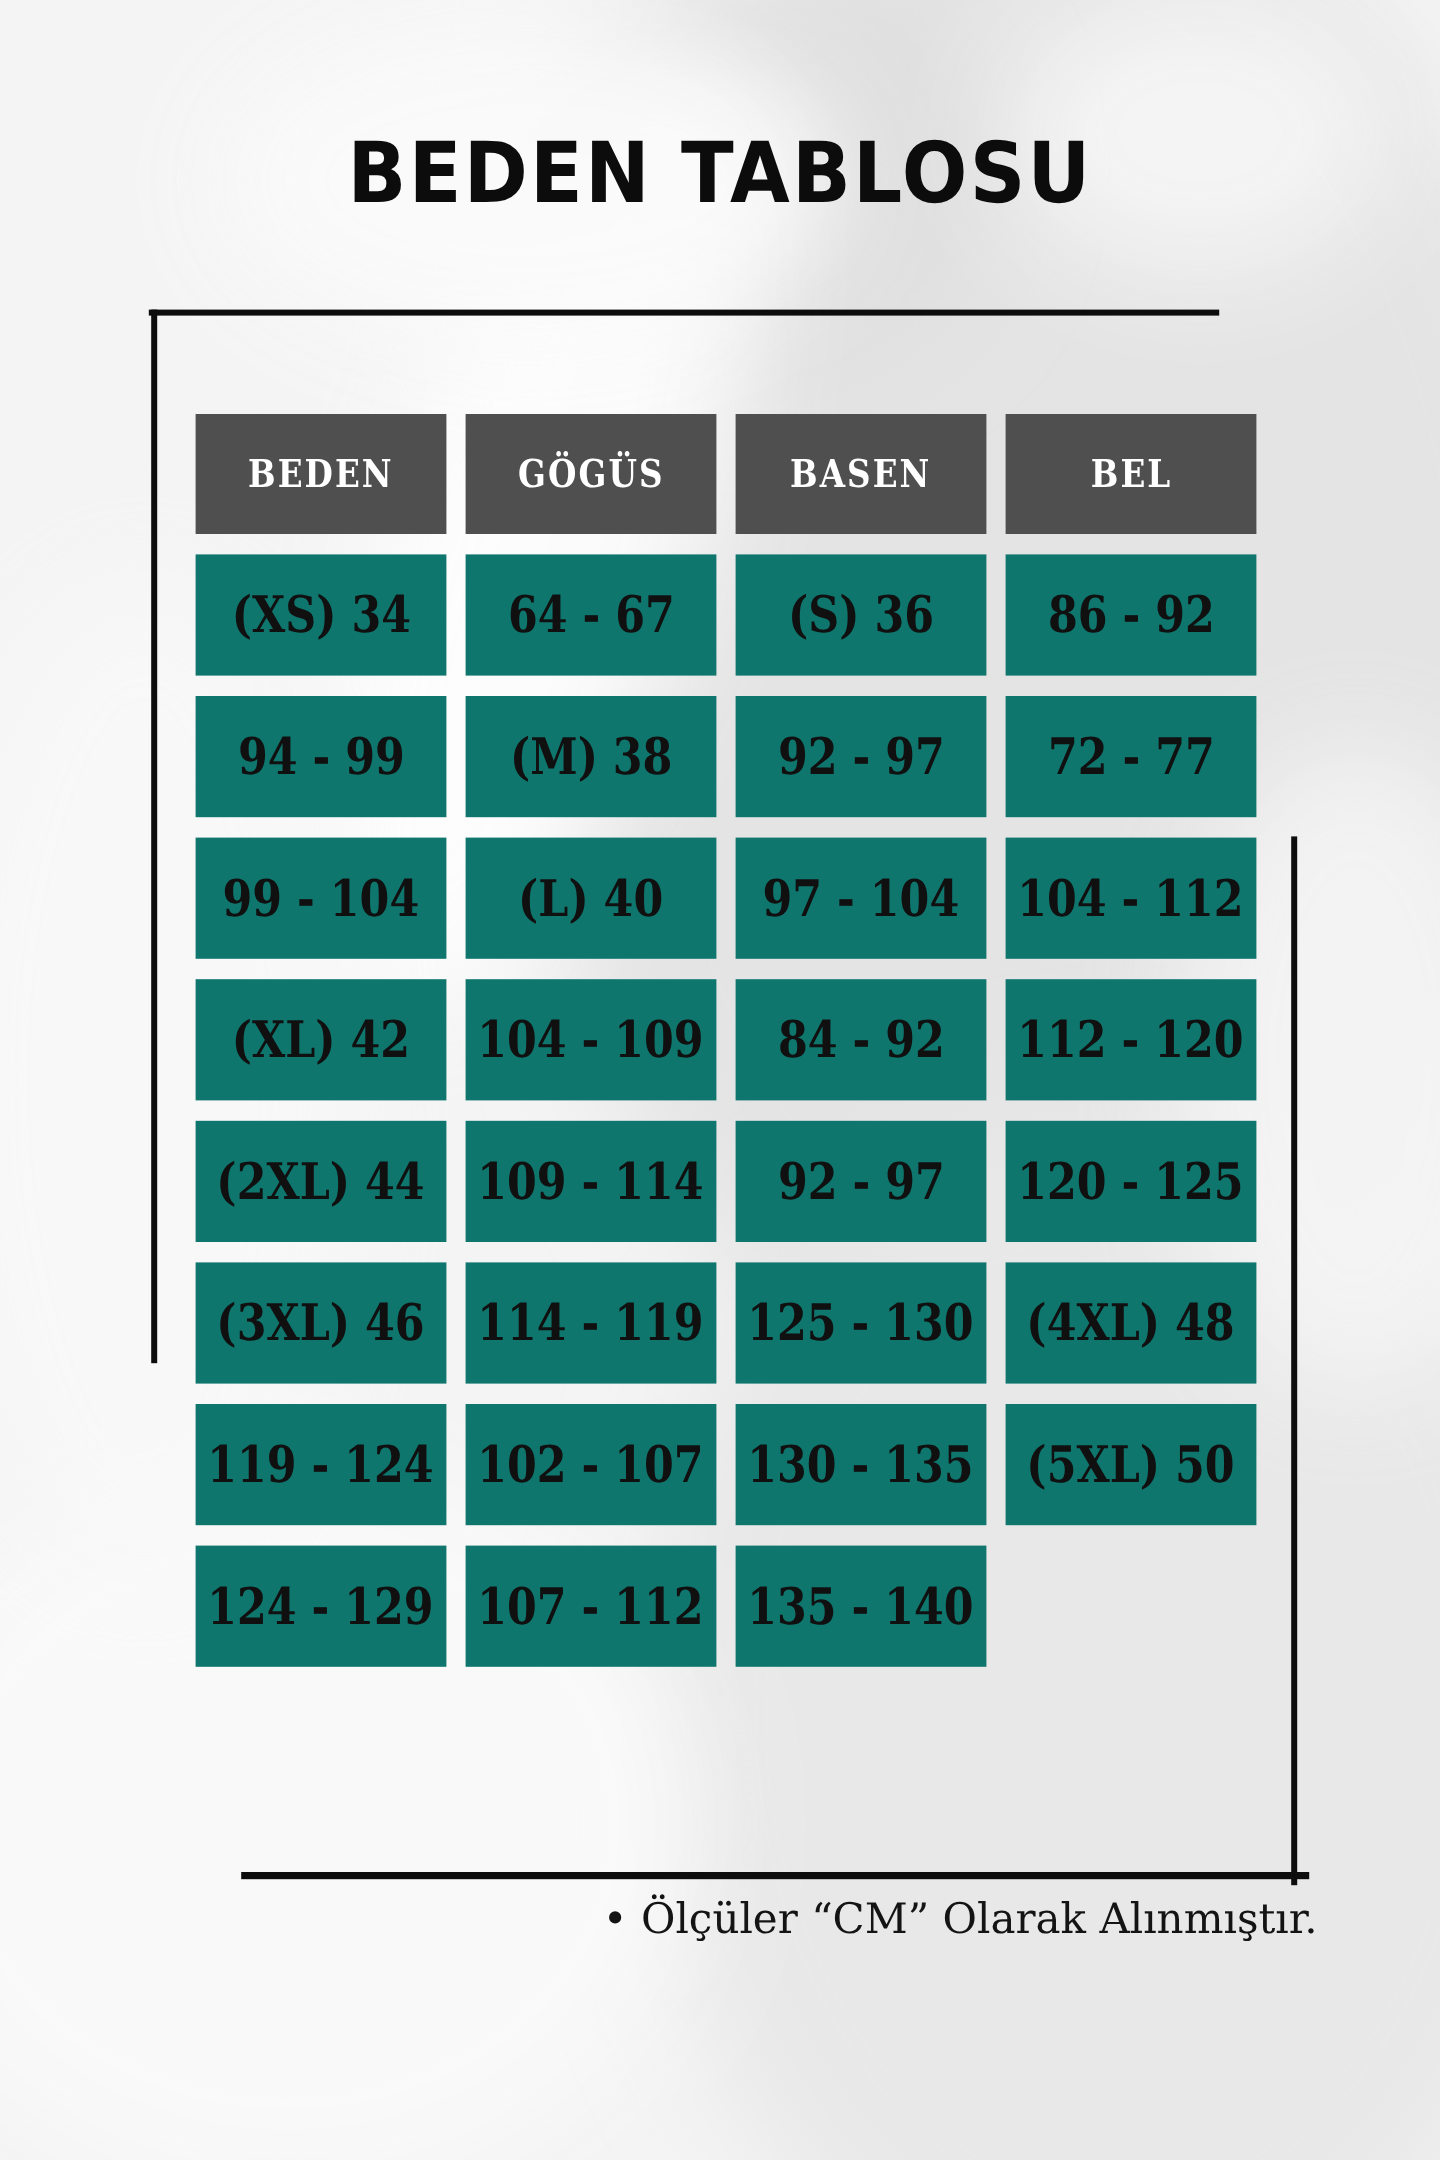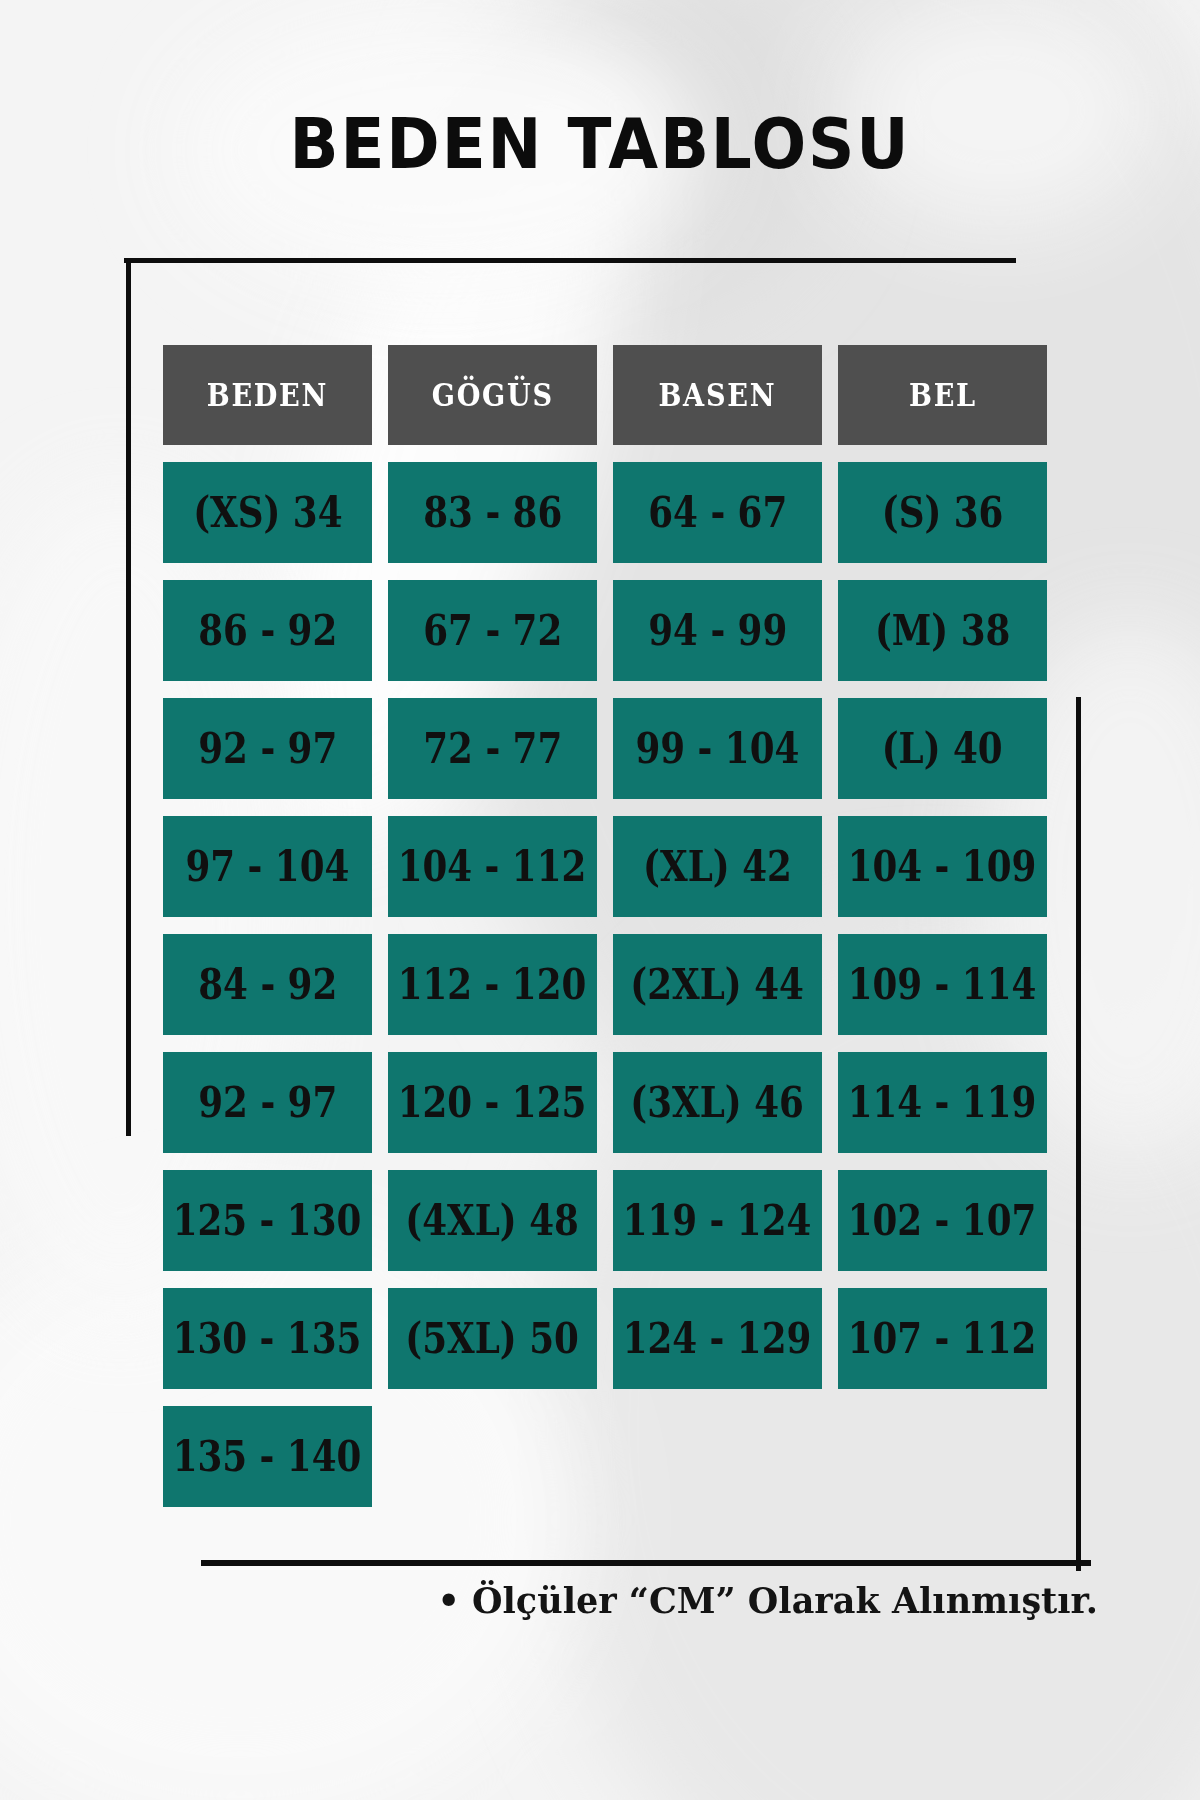--- a/index.html
+++ b/index.html
@@ -34,21 +34,21 @@
     background:#4f4f4f;color:#ffffff;
     font-size:32px;font-weight:bold;letter-spacing:2px;
   }
   .td{
     background:#0f766e;color:#101010;
     font-size:42px;font-weight:bold;
   }
   .txt{display:inline-block;transform:scaleX(.85);white-space:nowrap;}
   .footer{
     position:absolute;right:102px;top:1580px;
-    font-size:35px;font-weight:bold;color:#141414;
+    font-size:35px;font-weight:normal;color:#141414;
     white-space:nowrap;letter-spacing:0px;
   }
 </style>
 </head>
 <body>
 
 <svg class="watermark" viewBox="0 0 1200 1800" xmlns="http://www.w3.org/2000/svg" aria-hidden="true">
   <defs>
     <filter id="blur1" x="-50%" y="-50%" width="200%" height="200%">
       <feGaussianBlur stdDeviation="45"></feGaussianBlur>
@@ -83,33 +83,27 @@
     <div class="cell th">
       <span class="txt">BASEN</span>
     </div>
     <div class="cell th">
       <span class="txt">BEL</span>
     </div>
     <div class="cell td">
       <span class="txt">(XS) 34</span>
     </div>
     <div class="cell td">
-      <span class="txt">83 - 86</span>
-    </div>
-    <div class="cell td">
       <span class="txt">64 - 67</span>
     </div>
     <div class="cell td">
       <span class="txt">(S) 36</span>
     </div>
     <div class="cell td">
       <span class="txt">86 - 92</span>
-    </div>
-    <div class="cell td">
-      <span class="txt">67 - 72</span>
     </div>
     <div class="cell td">
       <span class="txt">94 - 99</span>
     </div>
     <div class="cell td">
       <span class="txt">(M) 38</span>
     </div>
     <div class="cell td">
       <span class="txt">92 - 97</span>
     </div>

